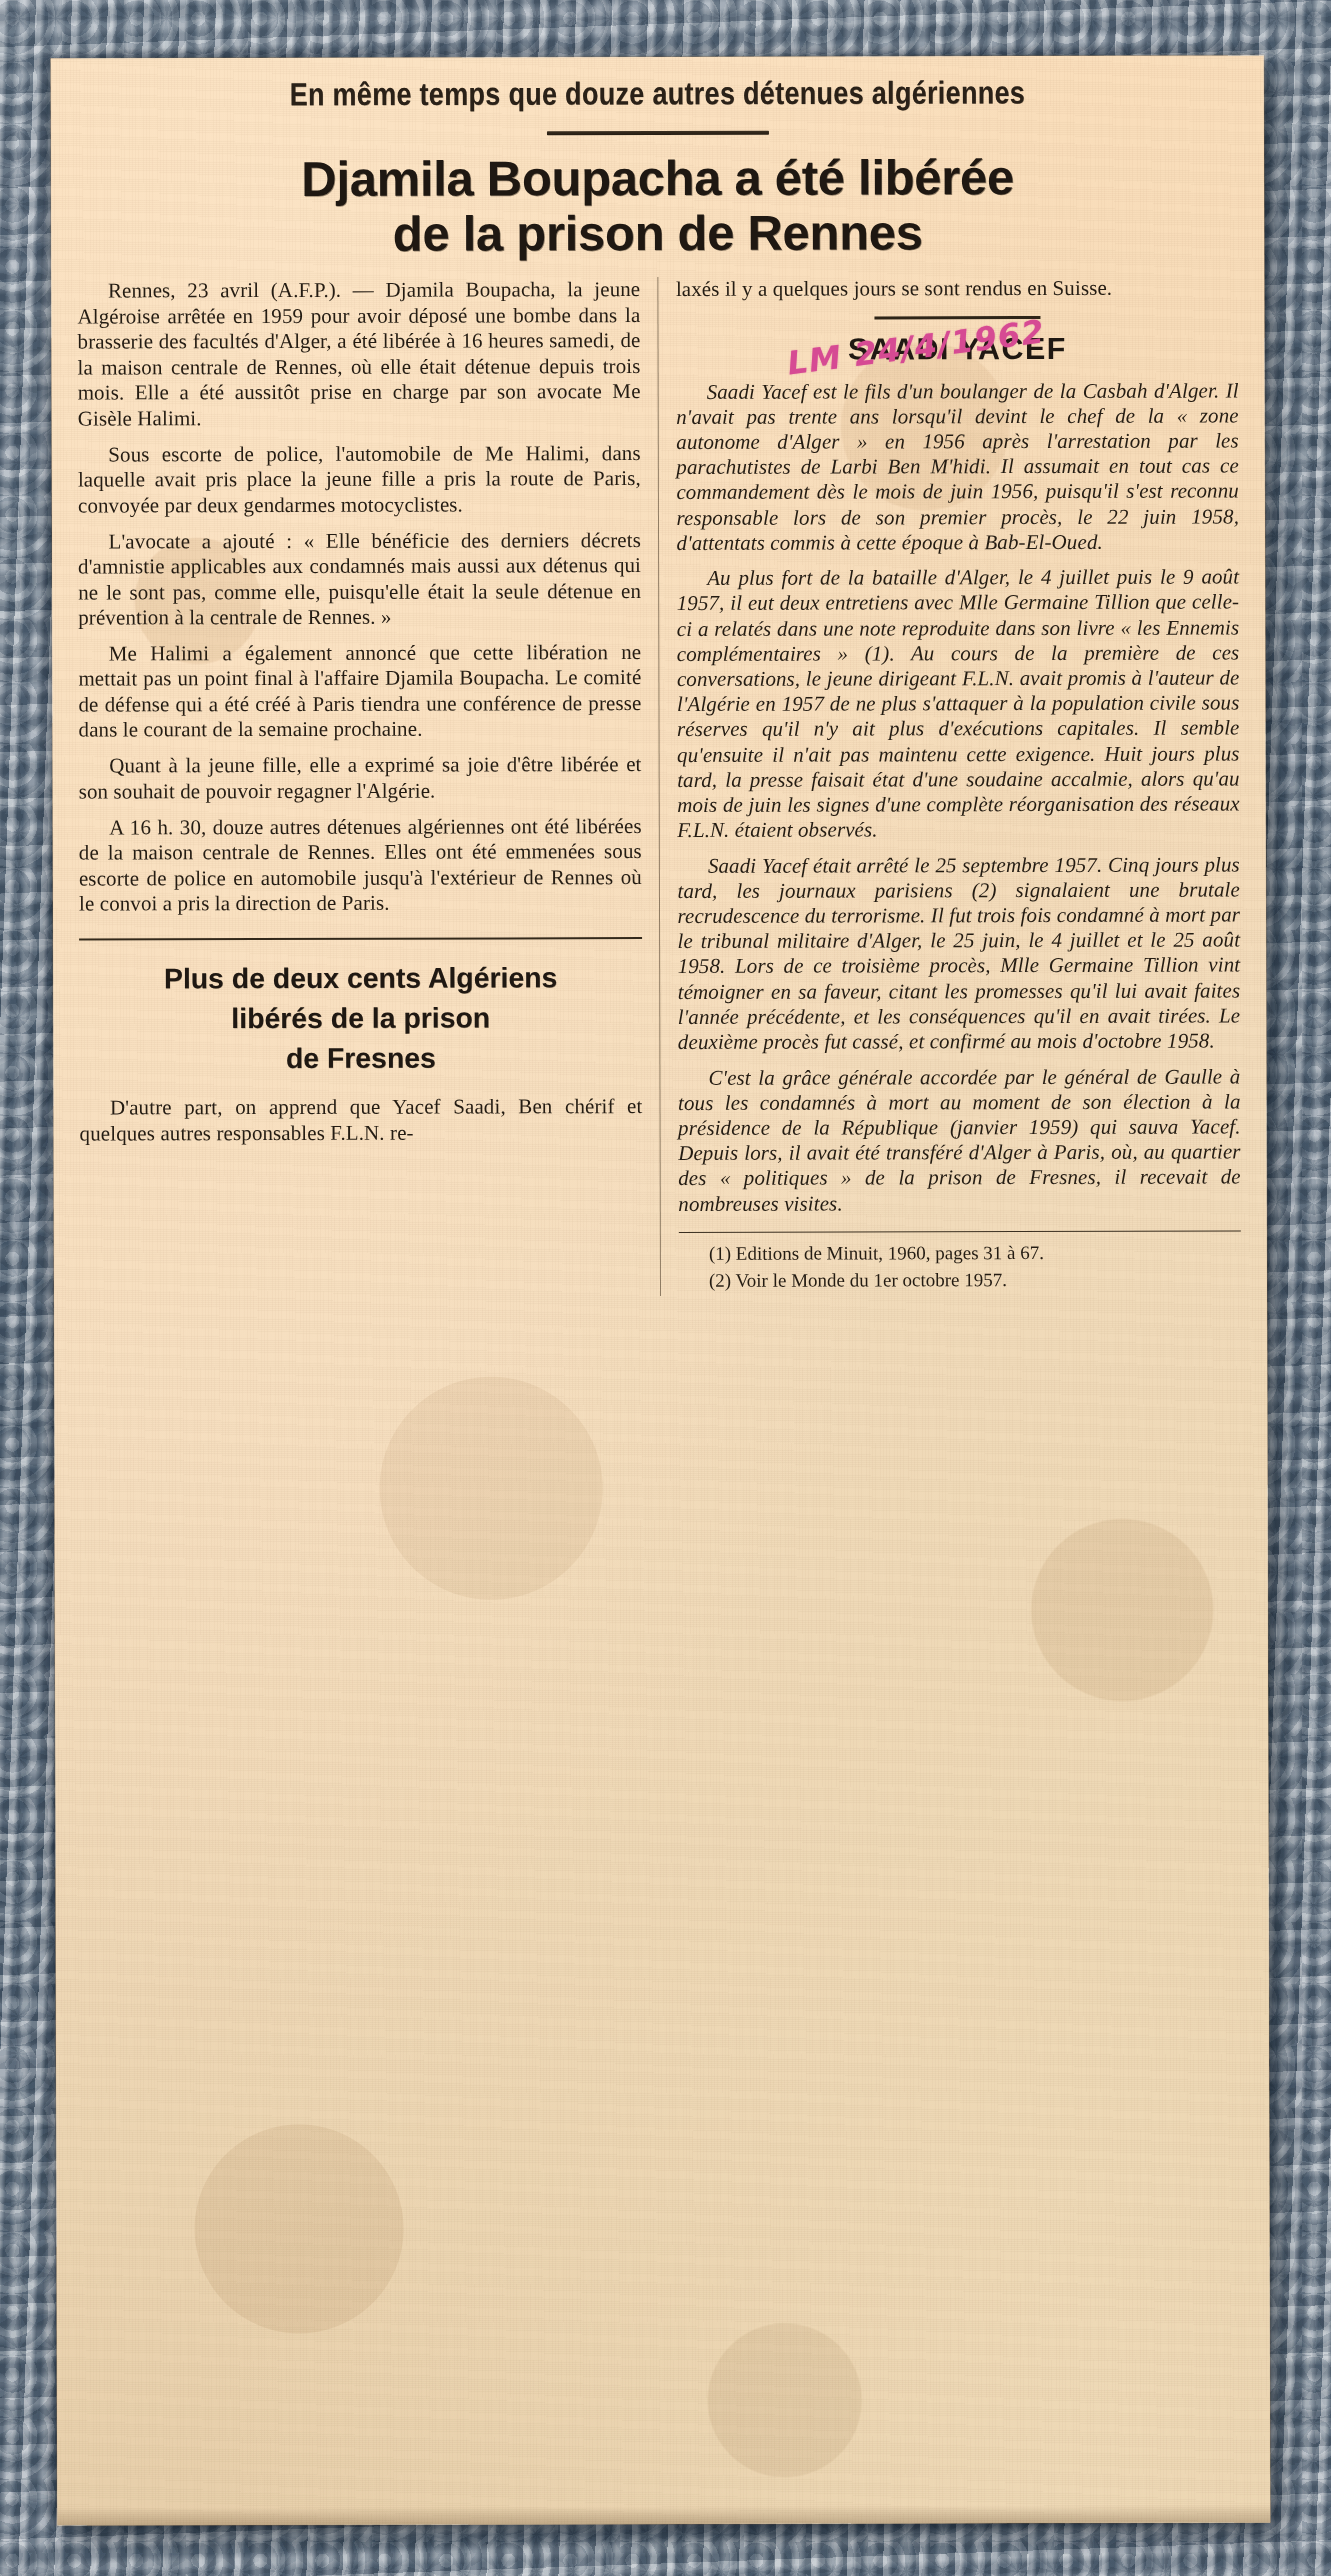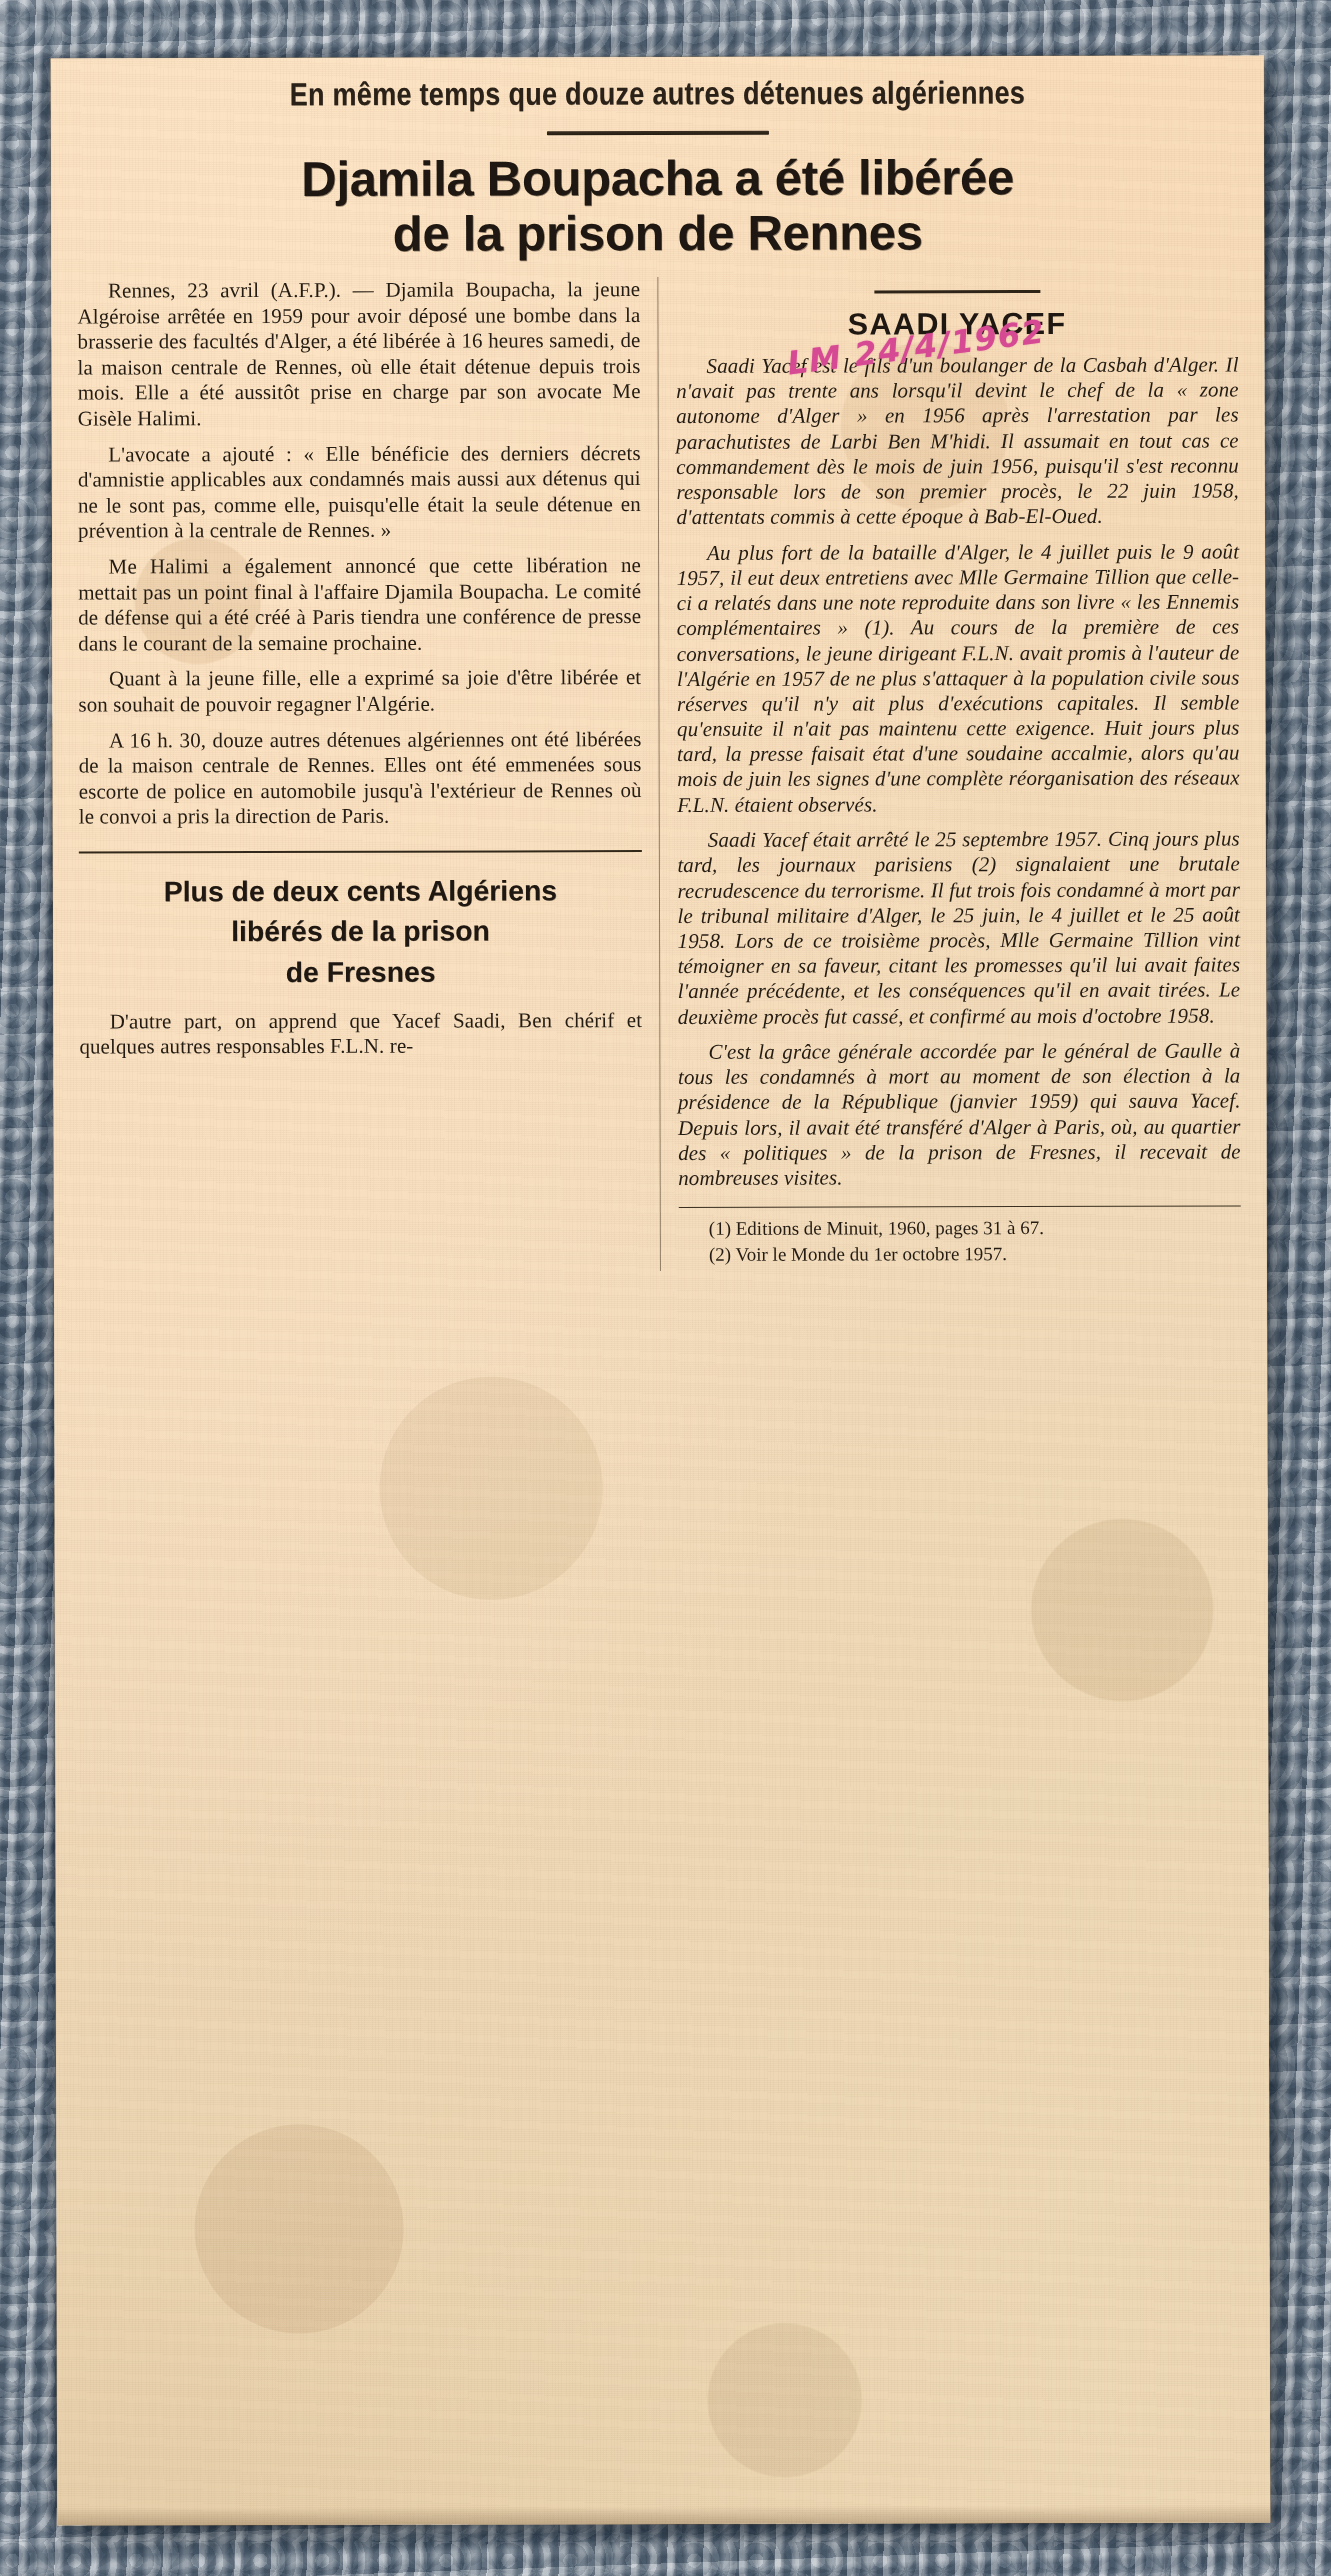--- a/index.html
+++ b/index.html
@@ -227,40 +227,44 @@
     <h1 class="headline">
       <span class="l1">Djamila Boupacha a été libérée</span>
       <span class="l2">de la prison de Rennes</span>
     </h1>
 
     <div class="columns">
 
       <div class="col col-left">
         <div class="body">
           <p>Rennes, 23 avril (A.F.P.). — Djamila Boupacha, la jeune Algéroise arrêtée en 1959 pour avoir déposé une bombe dans la brasserie des facultés d'Alger, a été libérée à 16 heures samedi, de la maison centrale de Rennes, où elle était détenue depuis trois mois. Elle a été aussitôt prise en charge par son avocate Me Gisèle Halimi.</p>
+          <p class="gap">Sous escorte de police, l'automobile de Me Halimi, dans laquelle avait pris place la jeune fille a pris la route de Paris, convoyée par deux gendarmes motocyclistes.</p>
           <p class="gap">L'avocate a ajouté : « Elle bénéficie des derniers décrets d'amnistie applicables aux condamnés mais aussi aux détenus qui ne le sont pas, comme elle, puisqu'elle était la seule détenue en prévention à la centrale de Rennes. »</p>
           <p class="gap">Me Halimi a également annoncé que cette libération ne mettait pas un point final à l'affaire Djamila Boupacha. Le comité de défense qui a été créé à Paris tiendra une conférence de presse dans le courant de la semaine prochaine.</p>
           <p class="gap">Quant à la jeune fille, elle a exprimé sa joie d'être libérée et son souhait de pouvoir regagner l'Algérie.</p>
           <p class="gap">A 16 h. 30, douze autres détenues algériennes ont été libérées de la maison centrale de Rennes. Elles ont été emmenées sous escorte de police en automobile jusqu'à l'extérieur de Rennes où le convoi a pris la direction de Paris.</p>
         </div>
 
         <div class="sub-rule"></div>
 
         <h2 class="subhead">
           <span class="s1">Plus de deux cents Algériens</span>
           <span class="s2">libérés de la prison</span>
           <span class="s3">de Fresnes</span>
         </h2>
 
         <div class="body">
           <p class="gap">D'autre part, on apprend que Yacef Saadi, Ben chérif et quelques autres responsables F.L.N. re-</p>
         </div>
       </div>
 
       <div class="col col-right">
+        <div class="body">
+          <p class="noind">laxés il y a quelques jours se sont rendus en Suisse.</p>
+        </div>
 
         <div class="sect-rule"></div>
 
         <h2 class="sect-title">SAADI YACEF</h2>
 
         <div class="body italic">
           <p>Saadi Yacef est le fils d'un boulanger de la Casbah d'Alger. Il n'avait pas trente ans lorsqu'il devint le chef de la « zone autonome d'Alger » en 1956 après l'arrestation par les parachutistes de Larbi Ben M'hidi. Il assumait en tout cas ce commandement dès le mois de juin 1956, puisqu'il s'est reconnu responsable lors de son premier procès, le 22 juin 1958, d'attentats commis à cette époque à Bab-El-Oued.</p>
           <p class="gap">Au plus fort de la bataille d'Alger, le 4 juillet puis le 9 août 1957, il eut deux entretiens avec Mlle Germaine Tillion que celle-ci a relatés dans une note reproduite dans son livre « les Ennemis complémentaires » (1). Au cours de la première de ces conversations, le jeune dirigeant F.L.N. avait promis à l'auteur de l'Algérie en 1957 de ne plus s'attaquer à la population civile sous réserves qu'il n'y ait plus d'exécutions capitales. Il semble qu'ensuite il n'ait pas maintenu cette exigence. Huit jours plus tard, la presse faisait état d'une soudaine accalmie, alors qu'au mois de juin les signes d'une complète réorganisation des réseaux F.L.N. étaient observés.</p>
           <p class="gap">Saadi Yacef était arrêté le 25 septembre 1957. Cinq jours plus tard, les journaux parisiens (2) signalaient une brutale recrudescence du terrorisme. Il fut trois fois condamné à mort par le tribunal militaire d'Alger, le 25 juin, le 4 juillet et le 25 août 1958. Lors de ce troisième procès, Mlle Germaine Tillion vint témoigner en sa faveur, citant les promesses qu'il lui avait faites l'année précédente, et les conséquences qu'il en avait tirées. Le deuxième procès fut cassé, et confirmé au mois d'octobre 1958.</p>
           <p class="gap">C'est la grâce générale accordée par le général de Gaulle à tous les condamnés à mort au moment de son élection à la présidence de la République (janvier 1959) qui sauva Yacef. Depuis lors, il avait été transféré d'Alger à Paris, où, au quartier des « politiques » de la prison de Fresnes, il recevait de nombreuses visites.</p>

